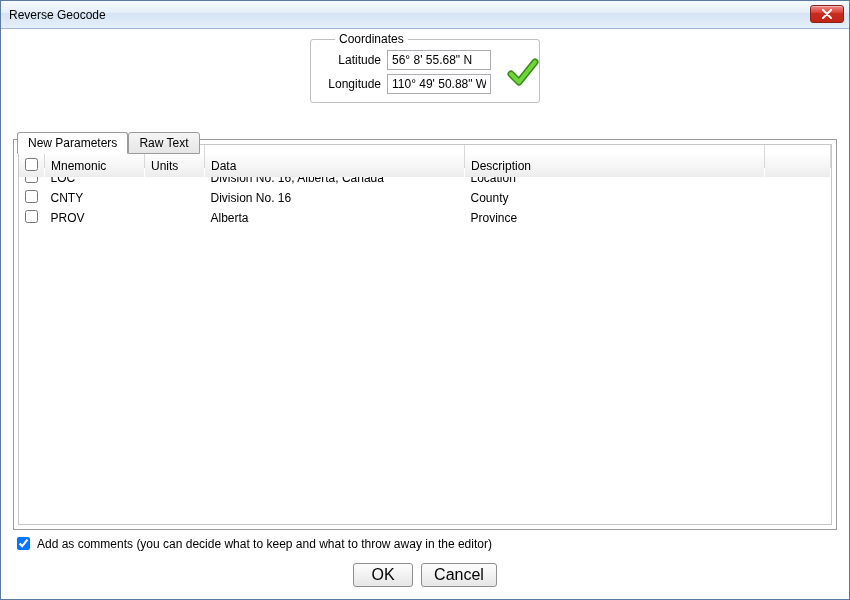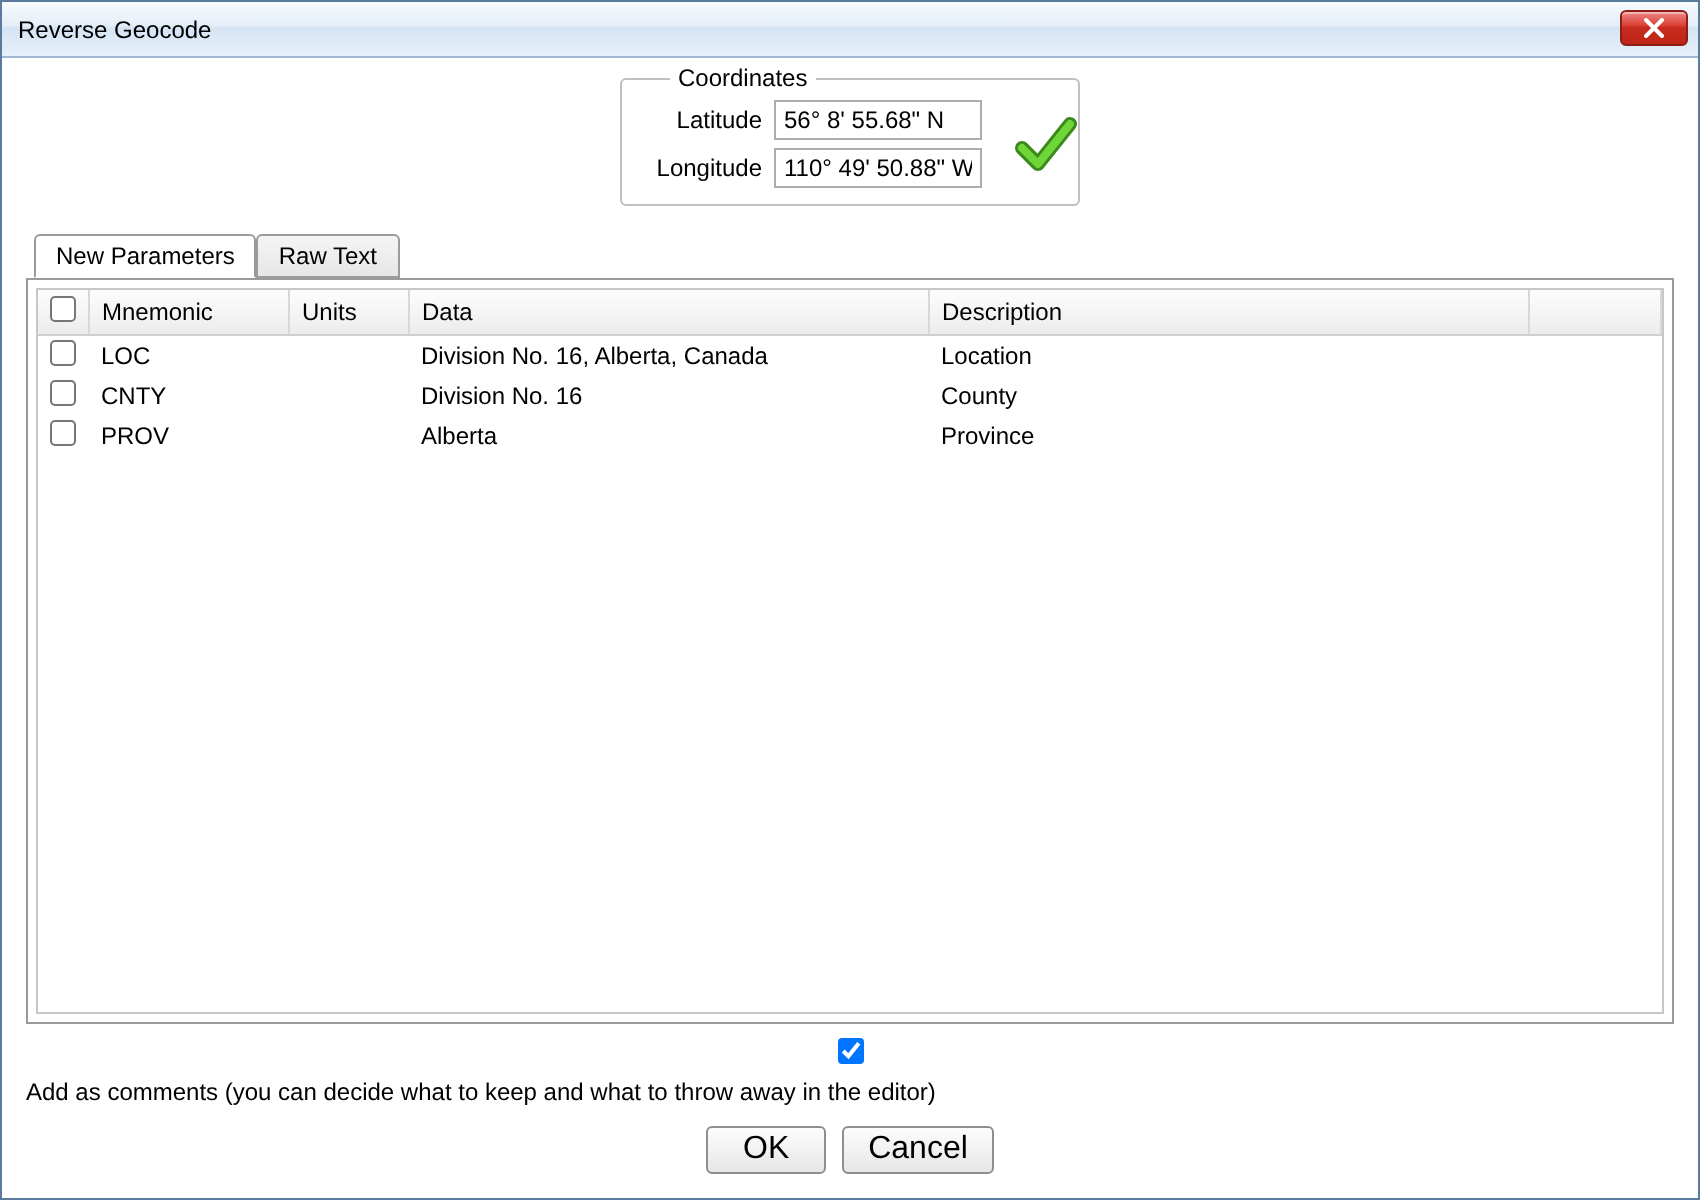--- a/index.html
+++ b/index.html
@@ -105,21 +105,21 @@
   .tab {
     border: 1px solid #9b9b9b;
     border-top-left-radius: 3px;
     border-top-right-radius: 3px;
     padding: 3px 10px;
     font-size: 12px;
     background: linear-gradient(to bottom, #f5f5f5, #e6e6e6);
     margin-right: 0px;
     cursor: pointer;
     position: relative;
-    top: 0;
+    top: 15px;
   }
   .tab.active {
     background: #fff;
     border-bottom: 1px solid #fff;
     z-index: 3;
   }
   .tab-panel {
     border: 1px solid #9b9b9b;
     flex: 1 1 auto;
     background: #fff;
@@ -143,42 +143,42 @@
   }
   table.grid thead th {
     text-align: left;
     font-weight: normal;
     background: linear-gradient(to bottom, #fdfdfd, #ececec);
     border-right: 1px solid #d8d8d8;
     border-bottom: 1px solid #cfcfcf;
     padding: 3px 6px;
     height: 20px;
     position: sticky;
-    top: 0;
+    top: 10px;
   }
   table.grid thead th.chk { width: 24px; text-align: center; }
   table.grid td {
     padding: 2px 6px;
     height: 20px;
     border: none;
   }
   table.grid td.chk { text-align: center; width: 24px; }
   table.grid input[type=checkbox] {
     width: 13px; height: 13px; margin: 0;
   }
   .footer-text {
     margin-top: 6px;
     font-size: 12px;
   }
   .footer-check {
     margin-top: 4px;
     display: flex;
+    align-items: center;
     gap: 4px;
     font-size: 12px;
-    flex-direction: column;
   }
   .button-row {
     display: flex;
     justify-content: center;
     gap: 8px;
     margin-top: 10px;
     margin-bottom: 4px;
   }
   .btn {
     min-width: 60px;

